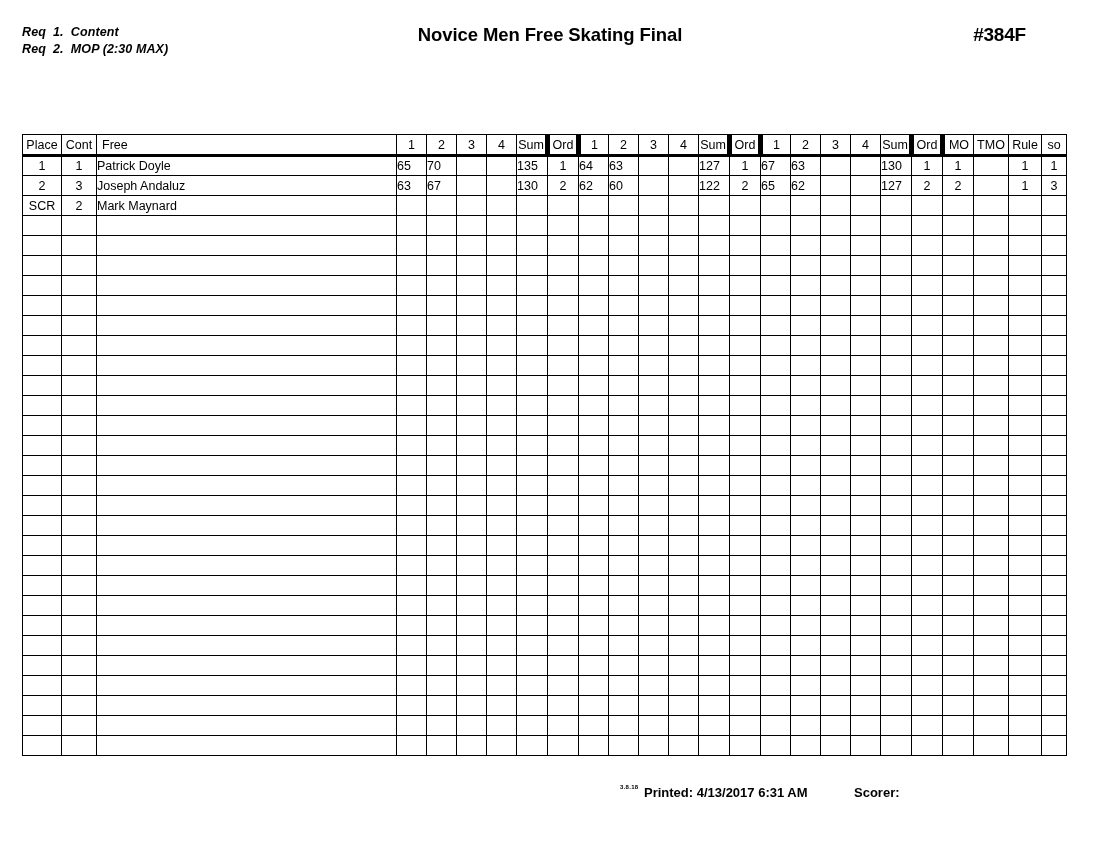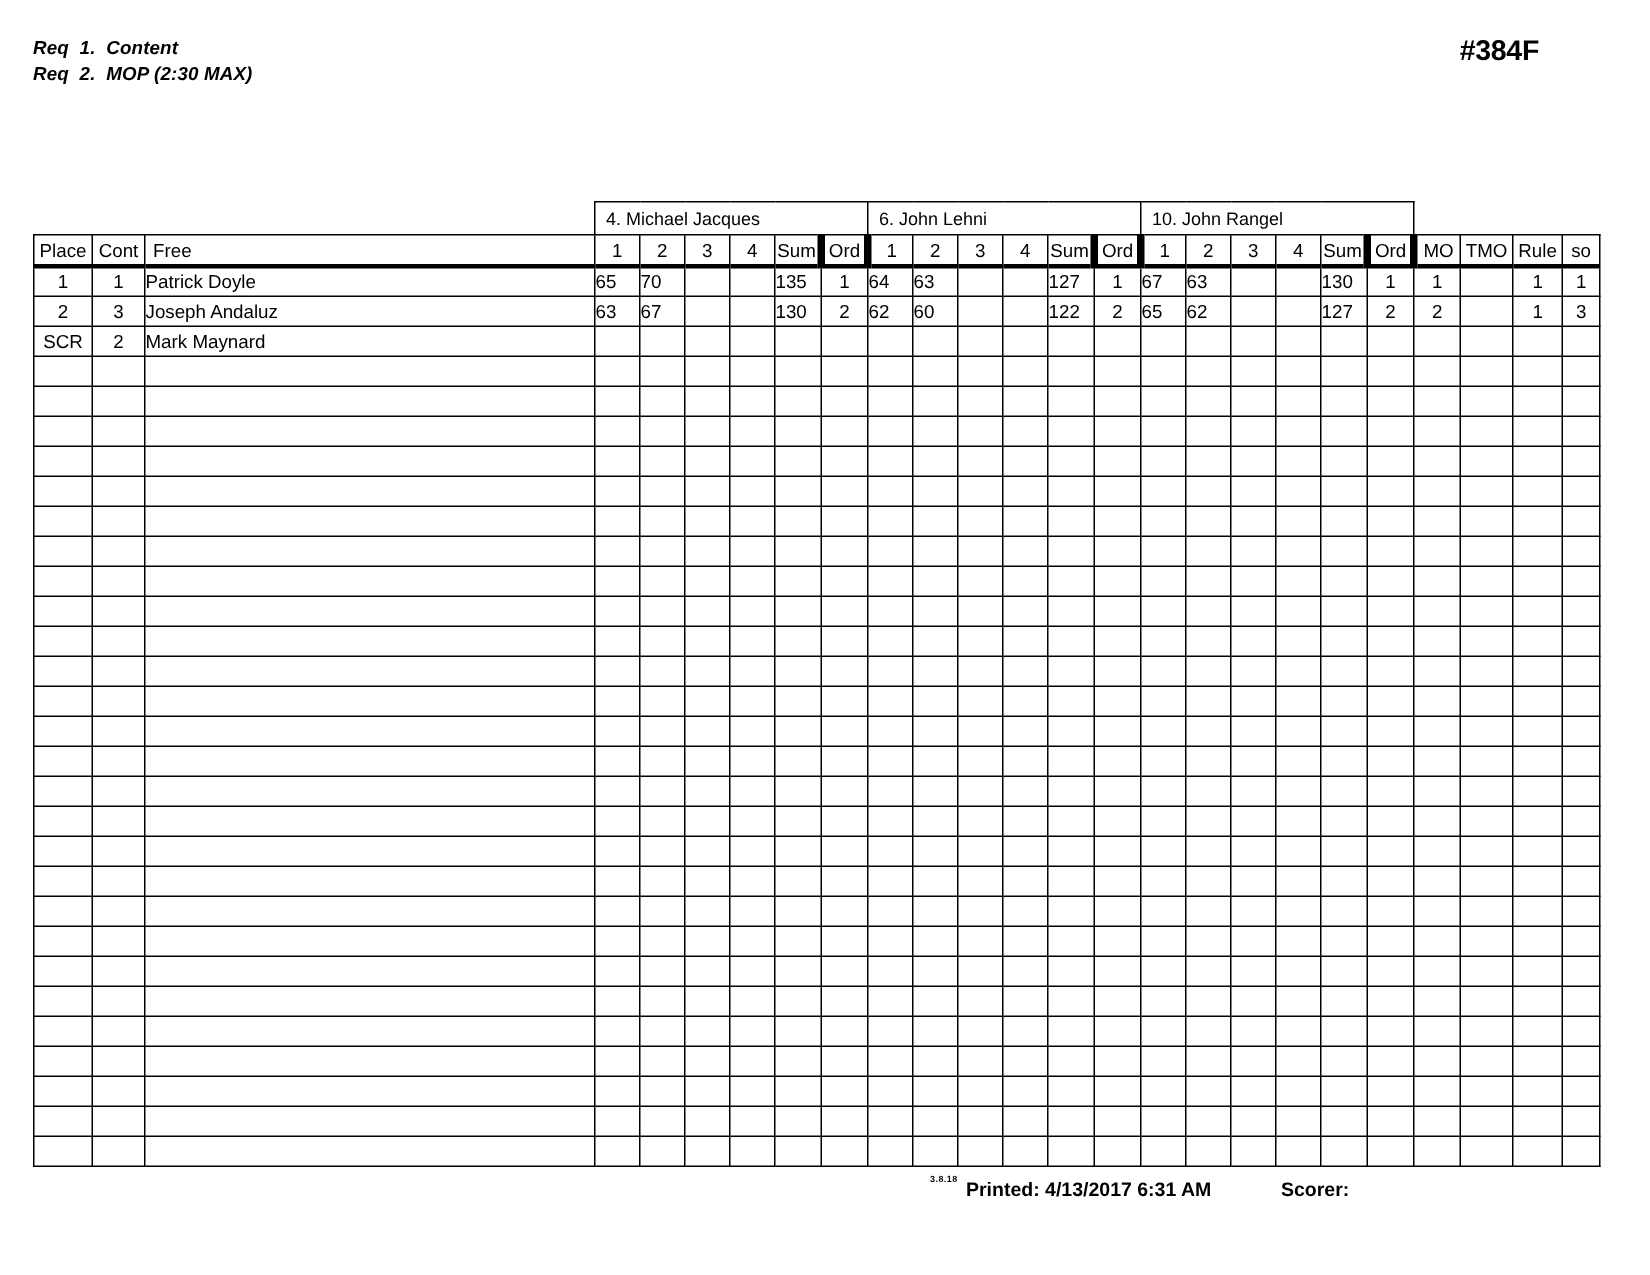--- a/index.html
+++ b/index.html
@@ -197,20 +197,21 @@
 </style>
 </head>
 <body>
 
 <div class="req-block">
   <div class="req-line">Req  1.  Content</div>
   <div class="req-line">Req  2.  MOP (2:30 MAX)</div>
 </div>
 
 <div class="header">
+  <div class="event-category">Novice Men Free Skating Final</div>
 </div>
 <div class="event-number">#384F</div>
 
 <div class="sheet">
   <table class="grid">
     <colgroup>
       <col style="width:39px">
       <col style="width:35px">
       <col style="width:300px">
       <col style="width:30px">
@@ -231,32 +232,20 @@
         <col style="width:30px">
       <col style="width:31px">
         <col style="width:31px">
       <col style="width:31px">
         <col style="width:35px">
         <col style="width:33px">
         <col style="width:25px">
     </colgroup>
     <tbody>
 
-      <tr class="judge-band">
-        <td class="blank-cell"></td>
-        <td class="blank-cell"></td>
-        <td class="blank-cell"></td>
-        <td colspan="6">4.  Michael Jacques</td>
-        <td colspan="6">6.  John Lehni</td>
-        <td colspan="6">10.  John Rangel</td>
-        <td class="blank-cell"></td>
-        <td class="blank-cell"></td>
-        <td class="blank-cell"></td>
-        <td class="blank-cell"></td>
-      </tr>
 
       <tr class="col-head">
         <td>Place</td>
         <td>Cont</td>
         <td class="left-al">Free</td>
 
         <td>1</td>
         <td>2</td>
         <td>3</td>
         <td>4</td>

